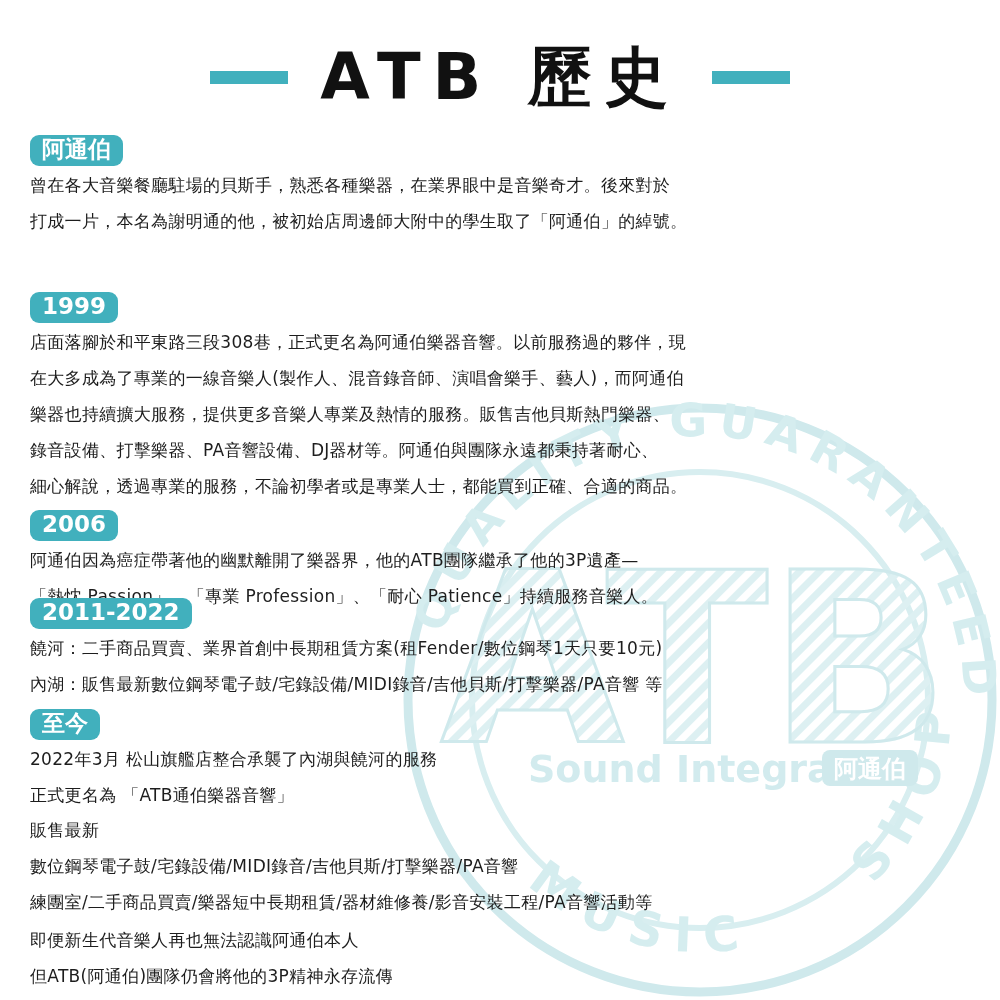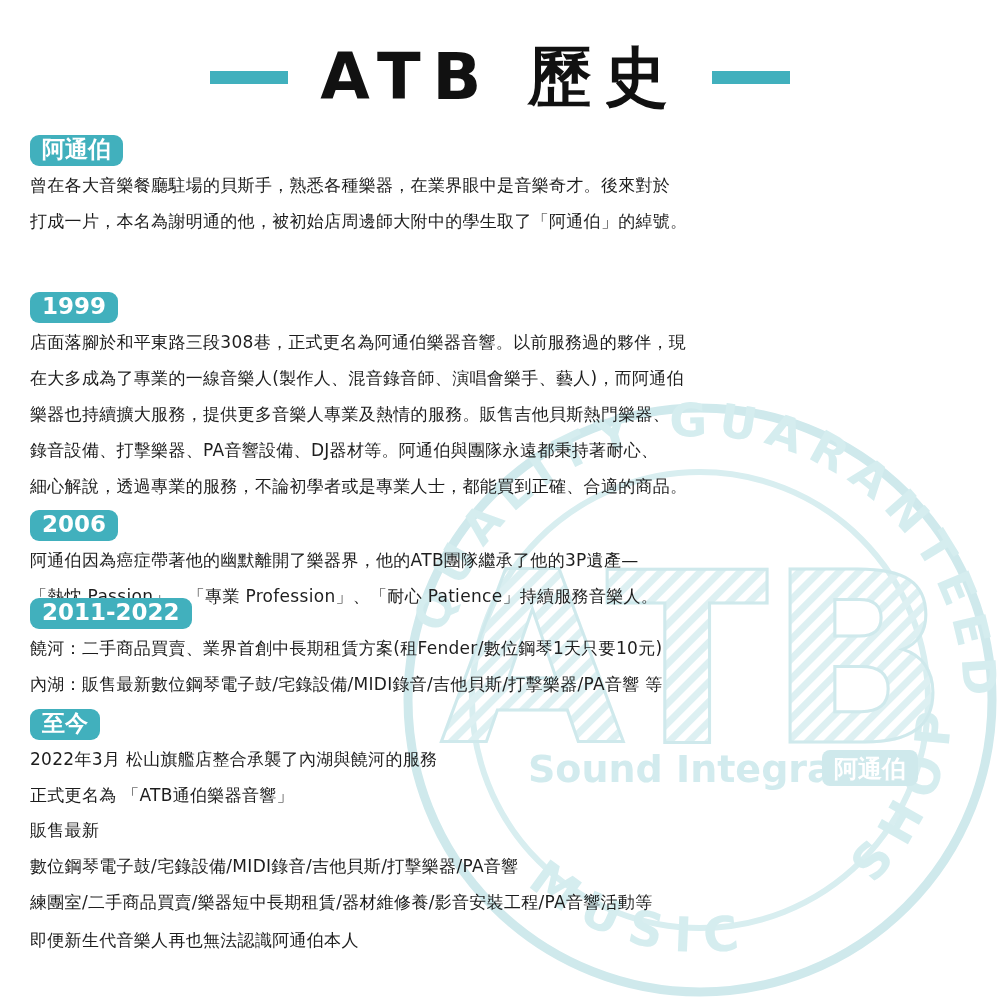--- a/index.html
+++ b/index.html
@@ -122,15 +122,16 @@
   </section>
 
   <section class="section" id="footer-sales">
     <p class="line">販售最新</p>
     <p class="line">數位鋼琴電子鼓/宅錄設備/MIDI錄音/吉他貝斯/打擊樂器/PA音響</p>
     <p class="line">練團室/二手商品買賣/樂器短中長期租賃/器材維修養/影音安裝工程/PA音響活動等</p>
   </section>
 
   <section class="section" id="footer-legacy">
     <p class="line">即便新生代音樂人再也無法認識阿通伯本人</p>
+    <p class="line">但ATB(阿通伯)團隊仍會將他的3P精神永存流傳</p>
   </section>
 
 </div>
 
 </body></html>

